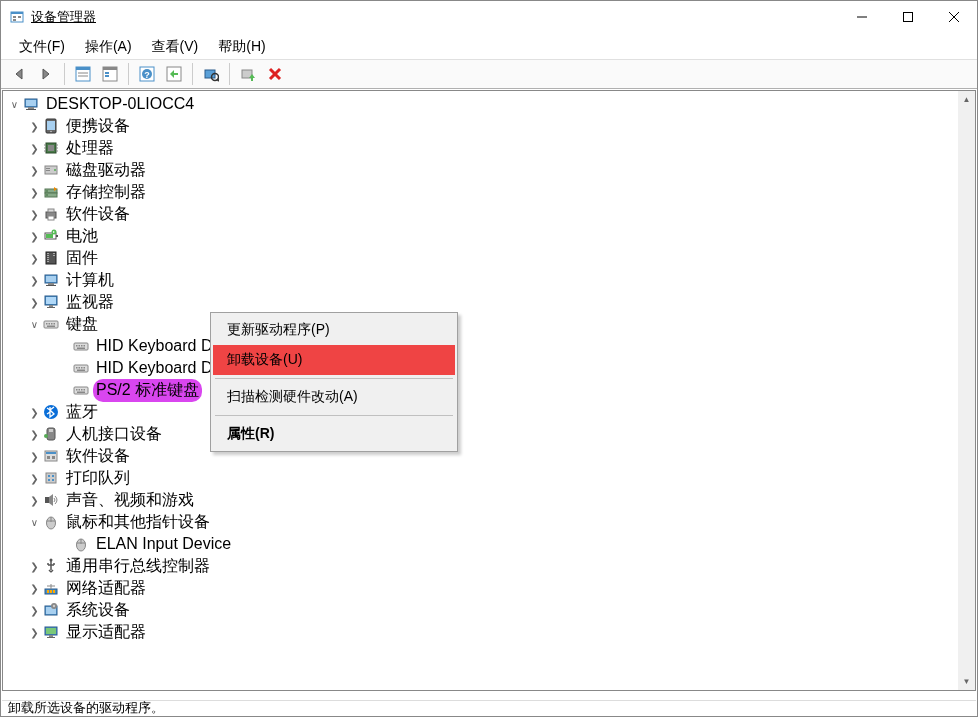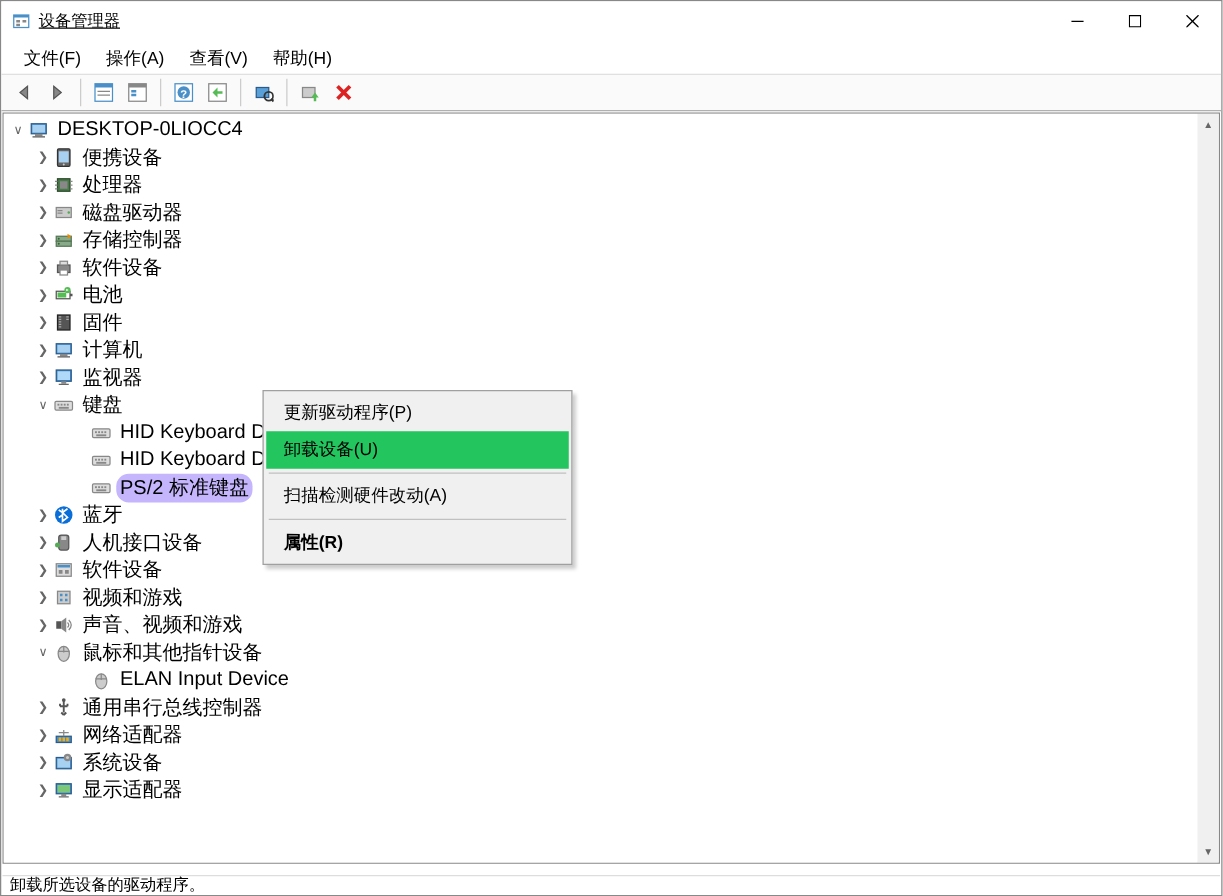--- a/index.html
+++ b/index.html
@@ -17,27 +17,27 @@
 .content-outer { position: absolute; top: 89px; left: 1px; right: 1px; bottom: 25px; border: 1px solid #888; }
 .content { position: absolute; top: 0; left: 0; right: 17px; bottom: 0; overflow: hidden; background: #fff; padding-top: 2px; }
 .scrollbar { position: absolute; right: 0; top: 0; bottom: 0; width: 17px; background: #f0f0f0; }
 .scroll-up, .scroll-down { height: 17px; display: flex; align-items: center; justify-content: center; font-size: 8px; color: #666; }
 .scroll-down { position: absolute; bottom: 0; width: 100%; }
 .node { display: flex; align-items: center; height: 22px; white-space: nowrap; }
 .expander { width: 15px; height: 15px; display: flex; align-items: center; justify-content: center; font-size: 10px; color: #666; cursor: pointer; }
 .expander.none { visibility: hidden; }
 .node-icon { width: 16px; height: 16px; margin: 0 4px 0 1px; flex-shrink: 0; }
 .node-label { font-size: 16px; padding: 1px 3px; }
-.node-label.selected { background: #c4b5fd; border-radius: 10px; }
+.node-label.selected { background: #d946ef; border-radius: 10px; }
 .lv0 { padding-left: 4px; }
 .lv1 { padding-left: 24px; }
 .lv2 { padding-left: 54px; }
 .ctx-menu { position: absolute; left: 209px; top: 311px; width: 248px; background: #f0f0f0; border: 1px solid #a0a0a0; box-shadow: 3px 3px 3px rgba(0,0,0,0.2); z-index: 10; padding: 2px; }
 .ctx-item { padding: 6px 14px; font-size: 14px; }
-.ctx-item.hover { background: #22c55e; }
+.ctx-item.hover { background: #ef4444; }
 .ctx-item.bold { font-weight: bold; }
 .ctx-sep { height: 1px; background: #c0c0c0; margin: 3px 2px; }
 .statusbar { position: absolute; left: 1px; right: 1px; bottom: 1px; height: 15px; display: flex; align-items: center; padding: 0 6px; font-size: 13px; background: #fff; border-top: 1px solid #ddd; }
 svg { display: block; }
 </style>
 </head>
 <body>
 
 <svg width="0" height="0" style="position:absolute">
 <defs>
@@ -415,21 +415,21 @@
         <svg class="node-icon">
           <use href="#i-software"></use>
         </svg>
         <span class="node-label">软件设备</span>
       </div>
   <div class="node lv1">
         <span class="expander">❯</span>
         <svg class="node-icon">
           <use href="#i-component"></use>
         </svg>
-        <span class="node-label">视频和游戏</span>
+        <span class="node-label">打印队列</span>
       </div>
   <div class="node lv1">
         <span class="expander">❯</span>
         <svg class="node-icon">
           <use href="#i-sound"></use>
         </svg>
         <span class="node-label">声音、视频和游戏</span>
       </div>
   <div class="node lv1">
         <span class="expander">∨</span>

